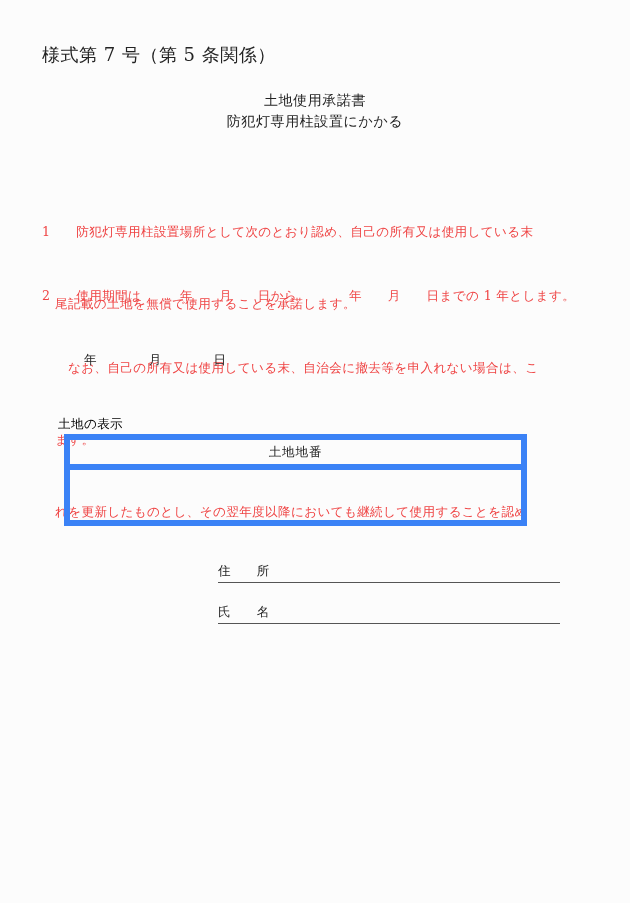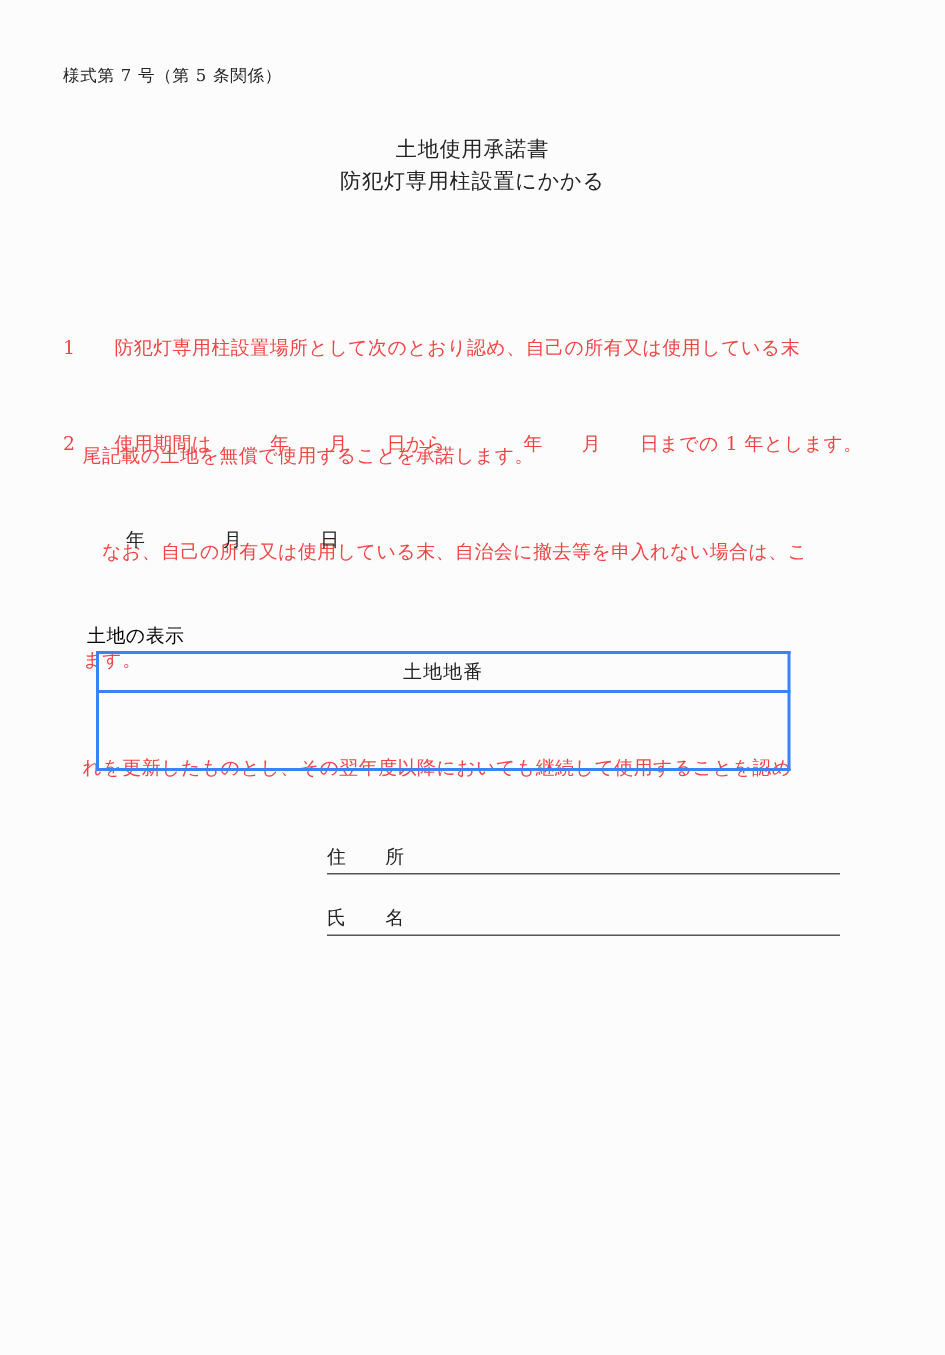--- a/index.html
+++ b/index.html
@@ -20,21 +20,21 @@
     position: relative;
     width: 630px;
     height: 903px;
   }
 
   
   .form-no {
     position: absolute;
     left: 42px;
     top: 43px;
-    font-size: 11px;
+    font-size: 18px;
     letter-spacing: 0.5px;
     white-space: pre;
     color: #232323;
   }
 
   
   .doc-title {
     position: absolute;
     left: 0;
     top: 90px;
@@ -104,21 +104,21 @@
   .land-table {
     position: absolute;
     left: 64px;
     top: 434px;
     width: 463px;
     border-collapse: collapse;
     table-layout: fixed;
   }
   .land-table th,
   .land-table td {
-    border: 2px solid #3b82f6;
+    border: 6px solid #3b82f6;
     padding: 0;
     font-weight: normal;
   }
   .land-table th {
     height: 24px;
     text-align: center;
     vertical-align: middle;
     font-size: 12.6px;
     letter-spacing: 0.8px;
     color: #232323;

